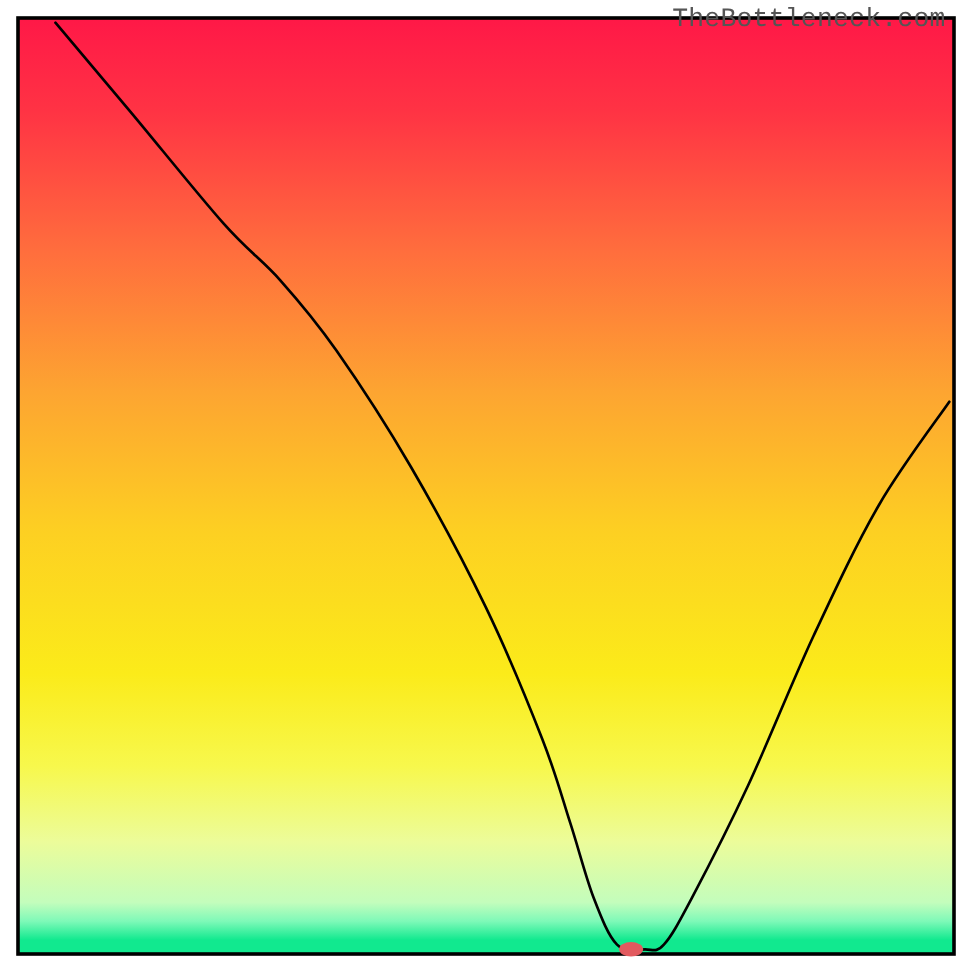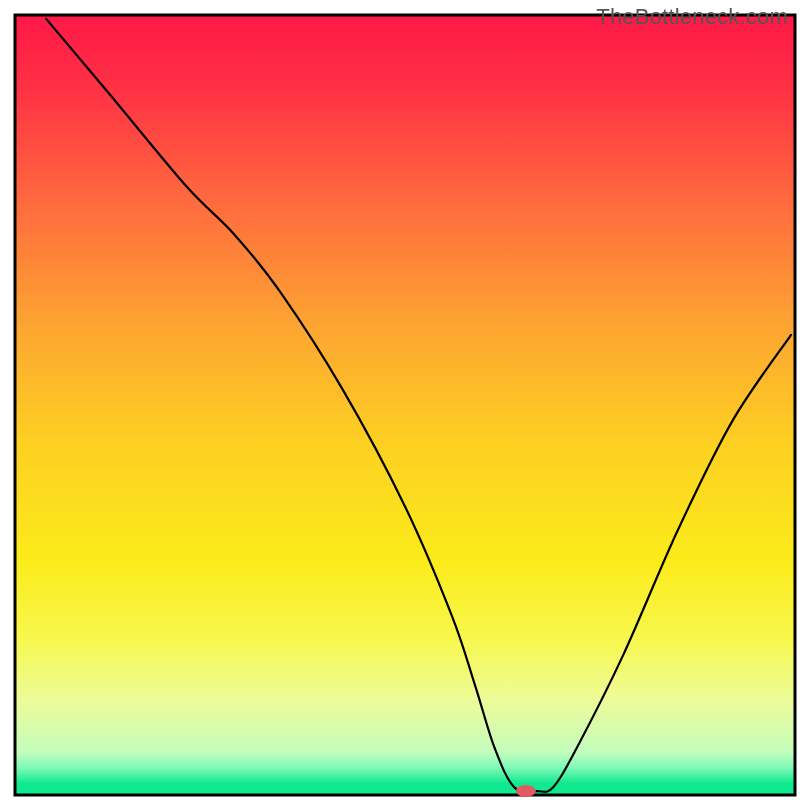--- a/index.html
+++ b/index.html
@@ -14,21 +14,21 @@
     height: 800px;
     background: #ffffff;
   }
   svg {
     display: block;
   }
   .watermark {
     position: absolute;
     top: 4px;
     right: 12px;
-    font-family: Liberation Sans, sans-serif;
+    font-family: Liberation Mono, monospace;
     font-size: 22px;
     color: #555555;
     letter-spacing: 0.2px;
     user-select: none;
   }
 </style>
 </head>
 <body>
 
 <div class="chart-container">

